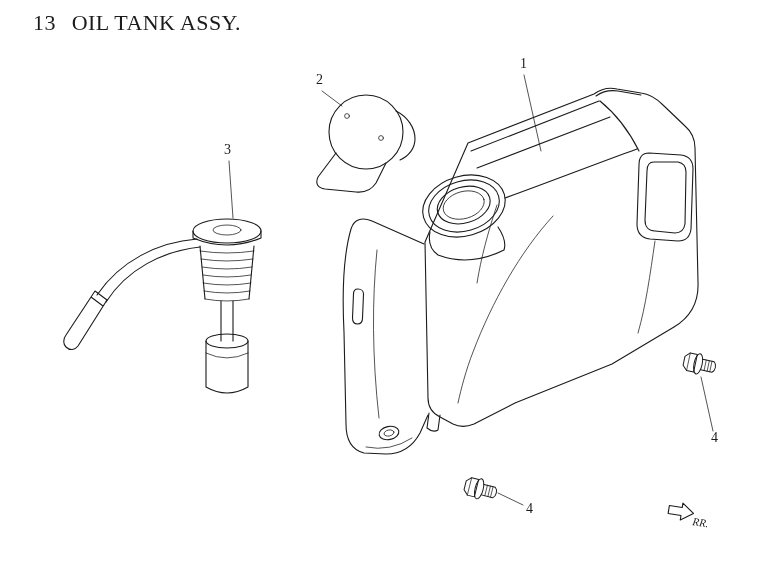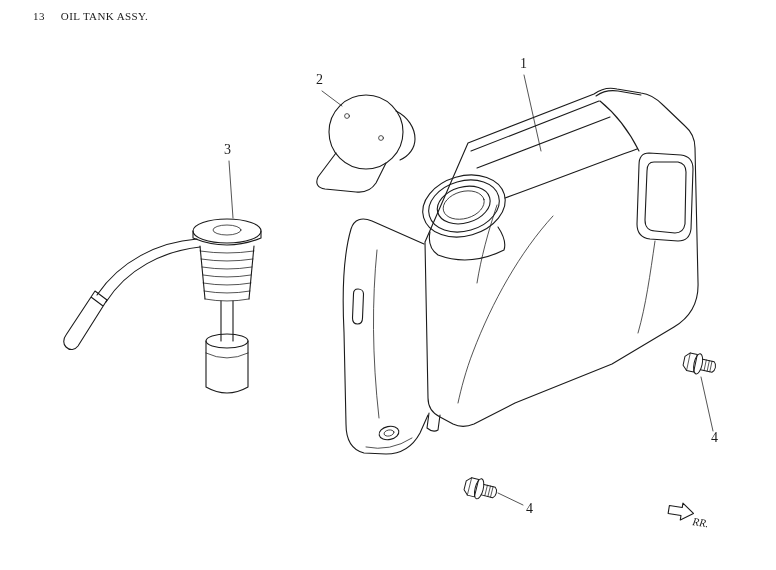--- a/index.html
+++ b/index.html
@@ -1,20 +1,20 @@
 <!DOCTYPE html>
 <html style="--line: #1b1b1b; --background: #ffffff;"><head>
 <meta charset="utf-8">
 <style>
   :root { --line:#1b1b1b; --background:#ffffff; }
   * { margin:0; padding:0; box-sizing:border-box; }
   html,body { width:776px; height:570px; overflow:hidden; }
   body { background:var(--background,#fff); font-family:"Liberation Serif", serif; }
   .page { position:relative; width:776px; height:570px; background:var(--background,#fff); }
-  .figure-title { position:absolute; left:33px; top:10px; font-size:11px; color:var(--line,#1b1b1b);
+  .figure-title { position:absolute; left:33px; top:10px; font-size:22px; color:var(--line,#1b1b1b);
                   letter-spacing:.4px; white-space:nowrap; }
   .figure-title .fig-no { margin-right:16px; }
   svg { position:absolute; left:0; top:0; }
   .ln { fill:none; stroke:var(--line,#1b1b1b); stroke-width:1.1; stroke-linecap:round; stroke-linejoin:round; }
   .ln-thin { fill:none; stroke:var(--line,#1b1b1b); stroke-width:.75; stroke-linecap:round; stroke-linejoin:round; }
   .callout { font-family:"Liberation Serif", serif; font-size:14px; fill:var(--line,#1b1b1b); }
   .dir-label { font-family:"Liberation Serif", serif; font-size:11px; font-style:italic; fill:var(--line,#1b1b1b); }
 </style>
 </head>
 <body>

